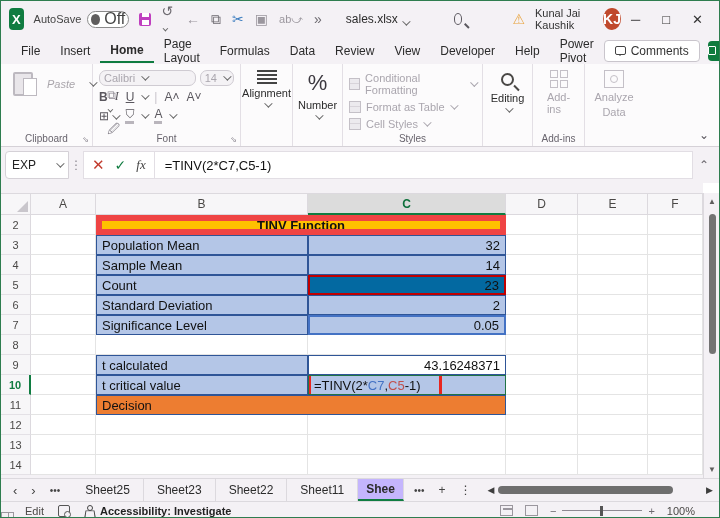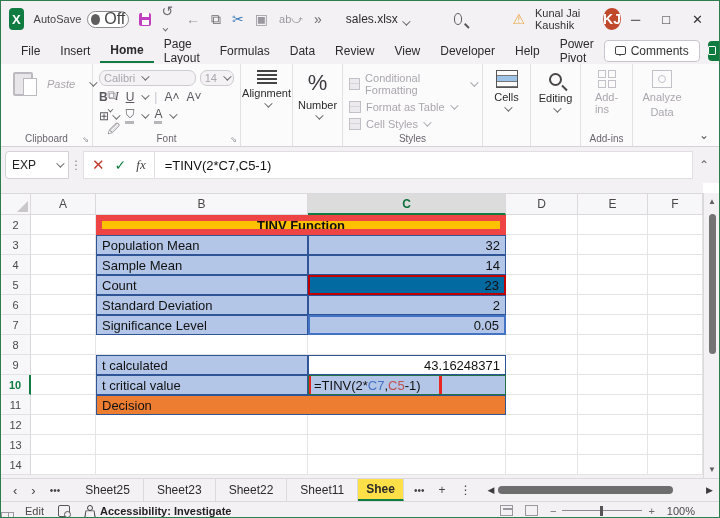--- a/index.html
+++ b/index.html
@@ -125,21 +125,21 @@
   .vscroll { position:absolute; top:192px; left:702px; width:17px; height:285px; background:#F4F1F5;
     border-left:1px solid #dcd9de; display:flex; flex-direction:column; align-items:center; }
   .vscroll .arr { font-size:8px; color:#5f5d5d; padding:4px 0; }
   .vthumb { width:7px; height:140px; background:#737373; border-radius:4px; margin-top:4px; }
   .vscroll .arr.bot { margin-top:auto; }
   
   .sheetbar { position:absolute; top:477px; left:0; width:100%; height:23px; background:#F4F1F5;
     border-top:1px solid #dcd9de; display:flex; align-items:stretch; font-size:12px; }
   .snav { display:flex; align-items:center; gap:14px; padding:0 12px; color:#444; font-size:13px; }
   .stab { display:flex; align-items:center; padding:0 13px; color:#2b2b2b; border-right:1px solid #dcd9de; }
-  .stab.active { background:#fde047; font-weight:bold; border-bottom:2.5px solid #107C41; padding:0 8px; }
+  .stab.active { background:#c4b5fd; font-weight:bold; border-bottom:2.5px solid #107C41; padding:0 8px; }
   .smore { display:flex; align-items:center; gap:14px; padding:0 10px; color:#444; }
   .hscroll { flex:1; display:flex; align-items:center; gap:4px; padding:0 6px; }
   .hthumb { height:8px; background:#6e6e6e; border-radius:4px; flex:1; max-width:175px; }
   .harr { font-size:9px; color:#3d3d3d; }
   
   .statusbar { position:absolute; top:500px; left:0; width:100%; height:18px; background:#F4F1F5;
     border-top:1px solid #dcd9de; display:flex; align-items:center; font-size:11px; color:#4a4846; padding:0 24px; gap:14px; }
   .macro-icon { width:12px; height:12px; border:1.2px solid #555; border-radius:2px; position:relative; }
   .macro-icon:after { content:""; position:absolute; width:5px; height:5px; border:1.2px solid #555; border-radius:50%; right:-2px; bottom:-2px; background:#F4F1F5; }
   .acc { display:flex; align-items:center; gap:5px; font-weight:bold; color:#222; }
@@ -292,31 +292,20 @@
       </div>
       <div class="style-item">
         <span class="mini-grid"></span>
         <span>Cell Styles</span>
         <span class="chev" style="border-color:#aaa6ae"></span>
       </div>
     </div>
     <div class="glabel">Styles</div>
   </div>
 
-  <div class="rgroup" style="width:48px; justify-content:center">
-    <div class="grow-btn">
-      <span class="cells-icon">
-          <span class="r"></span>
-          <span class="r mid"></span>
-          <span class="r"></span>
-        </span>
-      <span>Cells</span>
-      <span class="chev"></span>
-    </div>
-  </div>
 
   <div class="rgroup" style="width:50px; justify-content:center">
     <div class="grow-btn">
       <span class="mag"></span>
       <span>Editing</span>
       <span class="chev"></span>
     </div>
   </div>
 
   <div class="rgroup" style="width:52px; justify-content:center">

